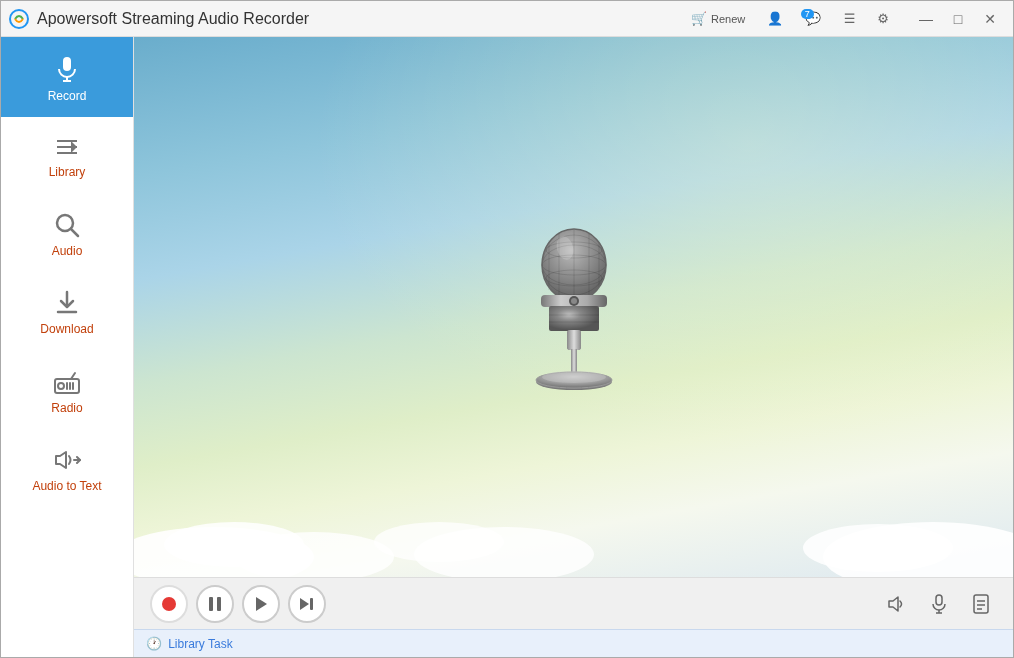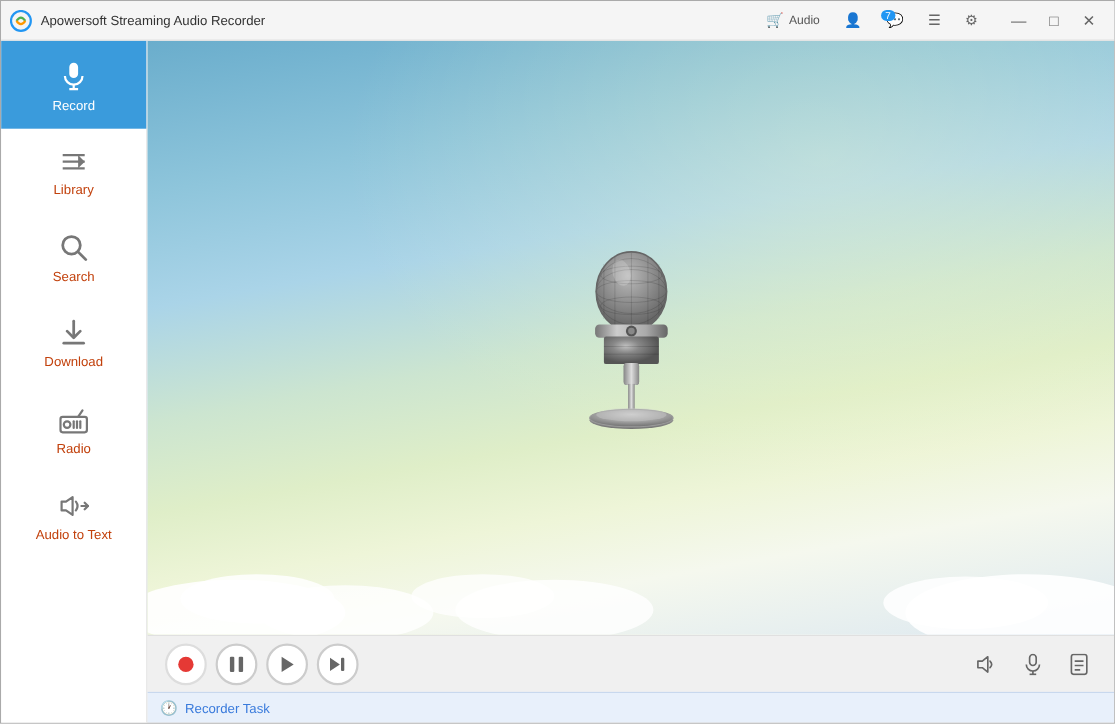--- a/index.html
+++ b/index.html
@@ -23,21 +23,21 @@
       padding: 0 8px;
       border-bottom: 1px solid #ddd;
       flex-shrink: 0;
     }
     .title-bar-left {
       display: flex;
       align-items: center;
       gap: 8px;
     }
     .app-title {
-      font-size: 12px;
+      font-size: 16px;
       color: #333;
     }
     .title-bar-right {
       display: flex;
       align-items: center;
       gap: 6px;
     }
     .title-btn {
       display: flex;
       align-items: center;
@@ -244,21 +244,21 @@
         <circle cx="10" cy="10" r="9" fill="none" stroke="#2196F3" stroke-width="2"></circle>
         <path d="M6 10 Q10 4 14 10" fill="none" stroke="#4CAF50" stroke-width="2"></path>
         <path d="M6 10 Q10 16 14 10" fill="none" stroke="#FF9800" stroke-width="2"></path>
       </svg>
       <span class="app-title">Apowersoft Streaming Audio Recorder</span>
     </div>
     <div class="title-bar-right">
 
       <button class="title-btn">
         <span class="title-btn-icon">🛒</span>
-        <span>Audio</span>
+        <span>Renew</span>
       </button>
 
       <button class="title-btn">
         <span class="title-btn-icon">👤</span>
       </button>
 
       <button class="title-btn" style="position:relative;">
         <span class="title-btn-icon">💬</span>
         <span style="position:absolute;top:1px;right:16px;background:#2196F3;color:white;font-size:9px;border-radius:8px;padding:0 3px;min-width:13px;text-align:center;">7</span>
       </button>
@@ -301,21 +301,21 @@
           <polygon points="18,6 24,12 18,18" fill="#777"></polygon>
         </svg>
         <span class="sidebar-label">Library</span>
       </div>
 
       <div class="sidebar-item">
         <svg width="26" height="26" viewBox="0 0 26 26" fill="none">
           <circle cx="11" cy="11" r="8" stroke="#777" stroke-width="2.5"></circle>
           <line x1="17" y1="17" x2="24" y2="24" stroke="#777" stroke-width="2.5" stroke-linecap="round"></line>
         </svg>
-        <span class="sidebar-label">Search</span>
+        <span class="sidebar-label">Audio</span>
       </div>
 
       <div class="sidebar-item">
         <svg width="26" height="26" viewBox="0 0 26 26" fill="none">
           <line x1="13" y1="2" x2="13" y2="16" stroke="#777" stroke-width="2.5" stroke-linecap="round"></line>
           <polyline points="7,11 13,17 19,11" stroke="#777" stroke-width="2.5" fill="none" stroke-linecap="round" stroke-linejoin="round"></polyline>
           <line x1="4" y1="22" x2="22" y2="22" stroke="#777" stroke-width="2.5" stroke-linecap="round"></line>
         </svg>
         <span class="sidebar-label">Download</span>
       </div>
@@ -488,18 +488,18 @@
               <line x1="5" y1="7" x2="13" y2="7" stroke="#666" stroke-width="1.5"></line>
               <line x1="5" y1="11" x2="13" y2="11" stroke="#666" stroke-width="1.5"></line>
               <line x1="5" y1="15" x2="10" y2="15" stroke="#666" stroke-width="1.5"></line>
             </svg>
           </button>
         </div>
       </div>
 
       <div class="status-bar">
         <span style="font-size:13px;color:#555;">🕐</span>
-        <span class="status-bar-text" style="cursor:pointer;color:#3a7bdc;">Recorder Task</span>
+        <span class="status-bar-text" style="cursor:pointer;color:#3a7bdc;">Library Task</span>
       </div>
 
     </div>
   </div>
 </div>
 
 </body></html>

